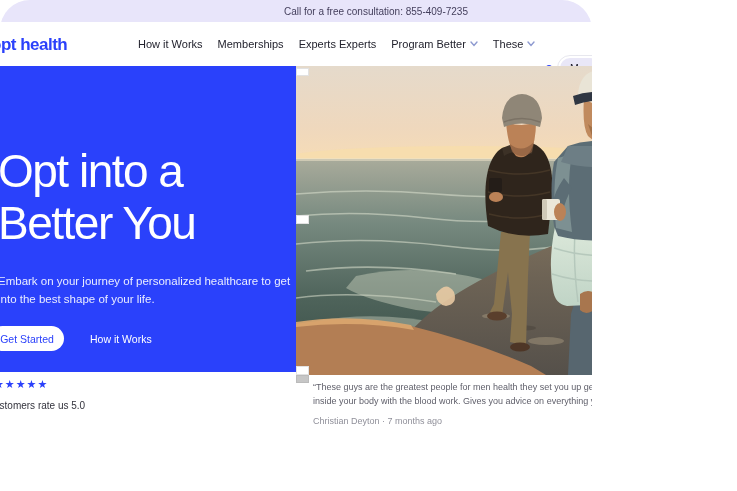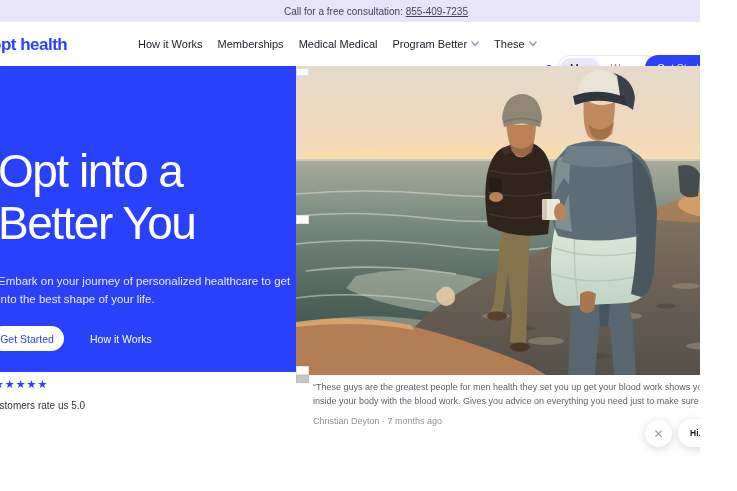--- a/index.html
+++ b/index.html
@@ -1,23 +1,23 @@
 <!DOCTYPE html>
 <html><head>
 <meta charset="utf-8">
 <style>
   * { margin:0; padding:0; box-sizing:border-box; }
   body { font-family:"Liberation Sans", sans-serif; background:#fff; }
-  .viewport { position:relative; width:700px; height:491px; overflow:hidden; background:#fff; }
+  .viewport { position:relative; width:592px; height:491px; overflow:hidden; background:#fff;border-radius:30px; }
   .page { position:absolute; left:-10px; top:0; width:772px; height:491px; }
 
   
   .topbar { position:absolute; left:0; top:0; width:772px; height:22px; background:#e8e5fa;
             display:flex; align-items:center; justify-content:center; font-size:10px; color:#443f5c; }
-  .topbar a { color:#443f5c; text-decoration:underline; cursor:pointer; }
+  .topbar a { color:#443f5c; cursor:pointer; }
 
   
   .nav { position:absolute; left:0; top:22px; width:772px; height:44px; background:#fff; }
   .logo { position:absolute; left:1px; top:13px; font-size:17px; font-weight:700; letter-spacing:-0.5px; color:#2b41fb; }
   .navlinks { position:absolute; left:148px; top:0; height:44px; display:flex; align-items:center; gap:15px; }
   .navlink { font-size:11px; color:#23232e; cursor:pointer; display:flex; align-items:center; gap:4px; white-space:nowrap; }
   .chev { width:8px; height:6px; }
   .nav-dot { position:absolute; left:556px; top:43px; width:6px; height:6px; border-radius:50%; background:#2b41fb; }
   .gender-pill { position:absolute; left:567px; top:33px; height:26px; border:1px solid #e7e7ee; border-radius:14px;
                  background:#fff; display:flex; align-items:center; padding:2px; }
@@ -76,21 +76,21 @@
       <div class="logo">opt health</div>
 
       <div class="navlinks">
         <span class="navlink">
           <span>How it Works</span>
         </span>
         <span class="navlink">
           <span>Memberships</span>
         </span>
         <span class="navlink">
-          <span>Medical Medical</span>
+          <span>Experts Experts</span>
         </span>
         <span class="navlink">
           <span>Program Better</span>
           <svg class="chev" viewBox="0 0 8 6">
             <polyline points="1,1 4,4.5 7,1" fill="none" stroke="#8e9ad0" stroke-width="1.4" stroke-linecap="round"></polyline>
           </svg>
         </span>
         <span class="navlink">
           <span>These</span>
           <svg class="chev" viewBox="0 0 8 6">

